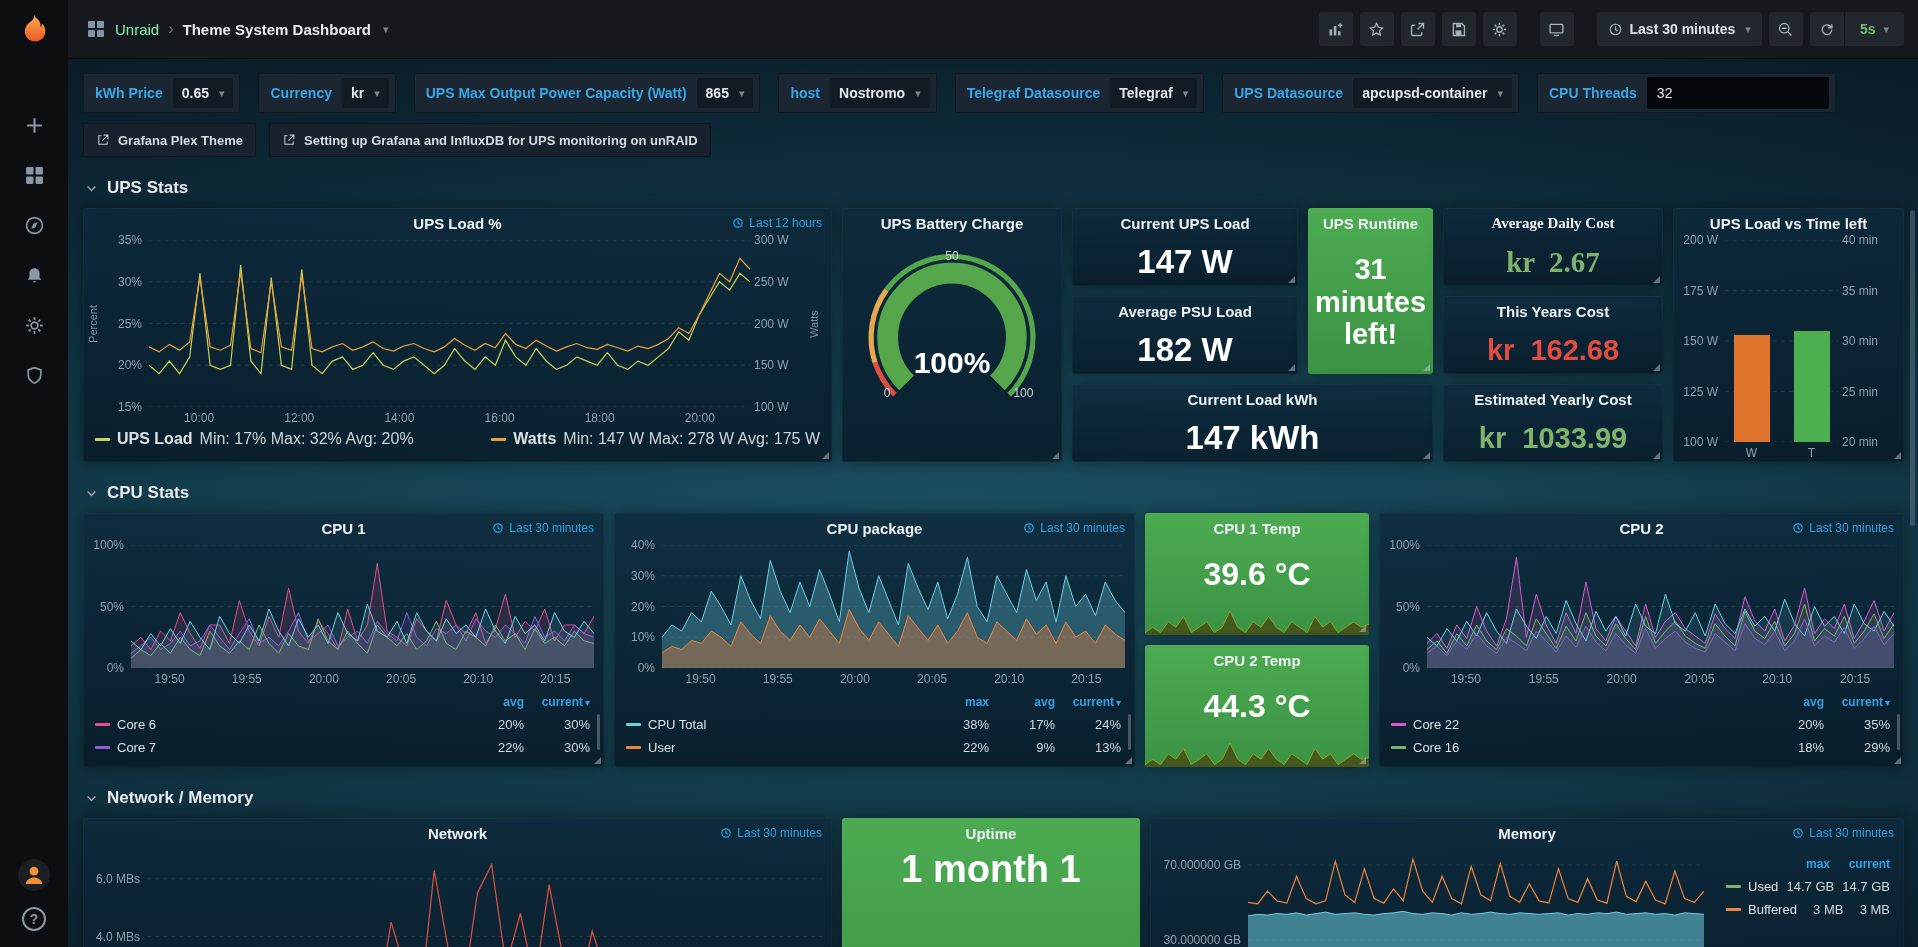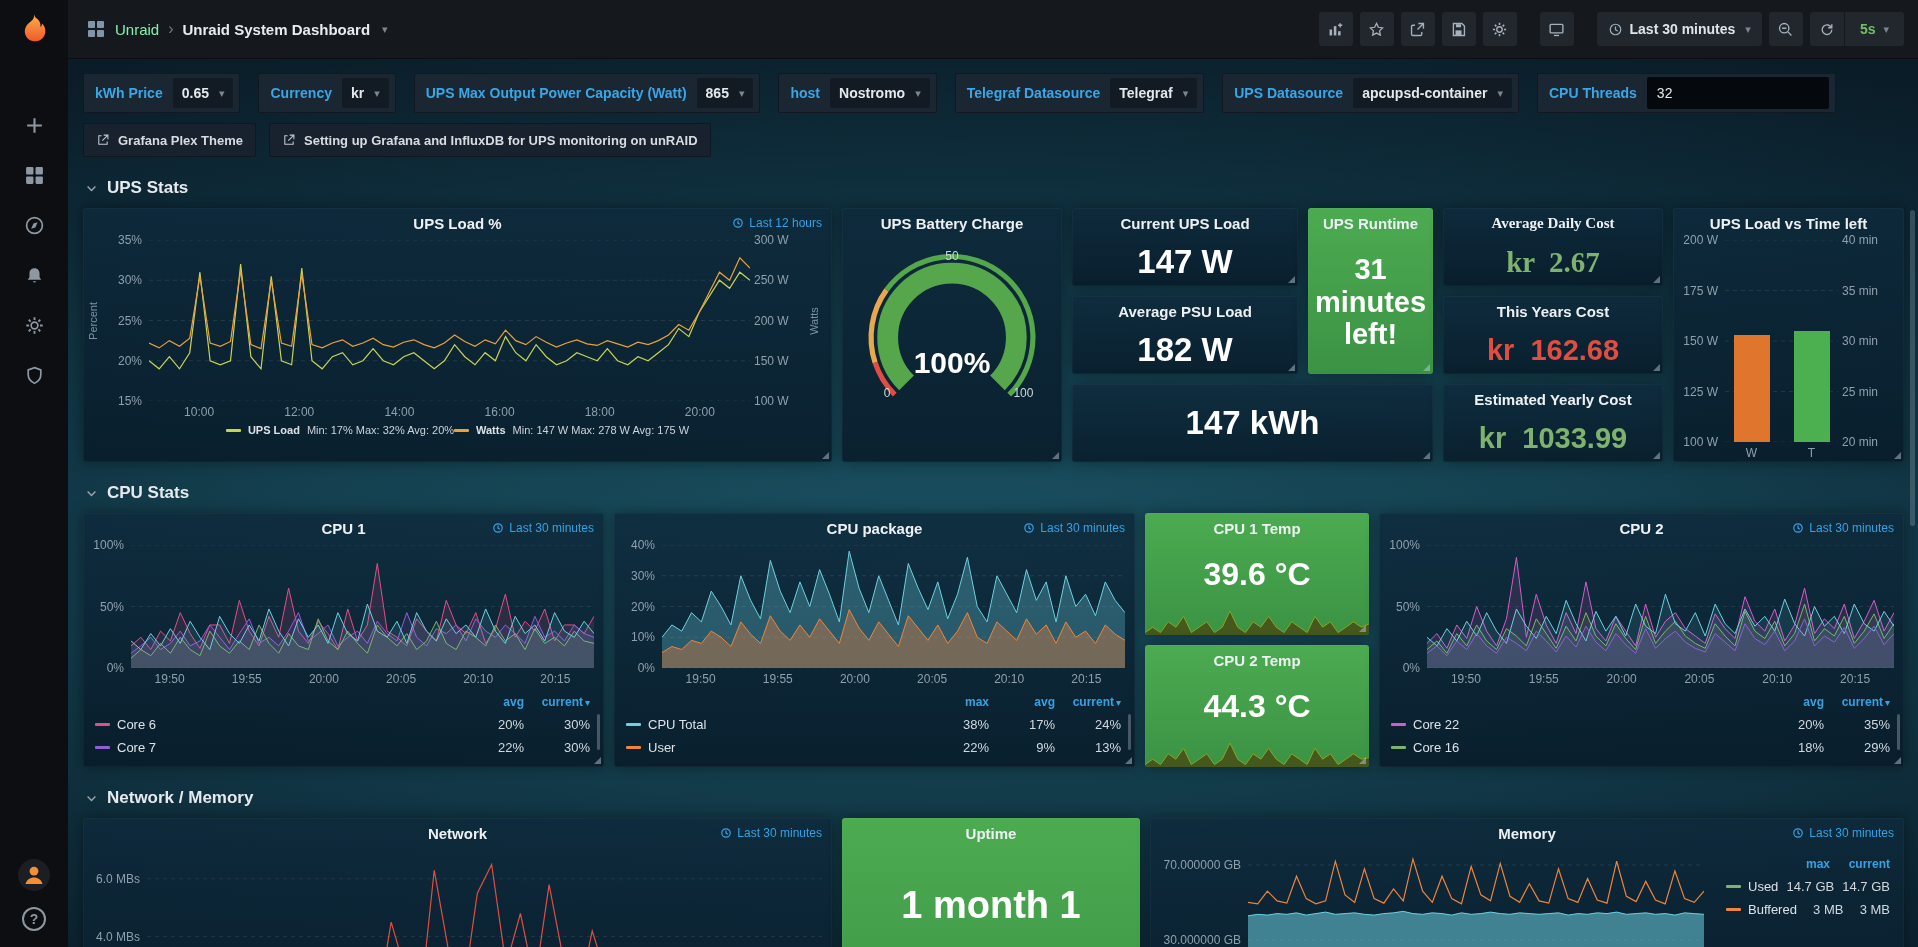--- a/index.html
+++ b/index.html
@@ -106,40 +106,40 @@
   .cg-lr .rot-l{grid-area:1/1;} .cg-lr .yl{grid-area:1/2;} .cg-lr .plot{grid-area:1/3;}
   .cg-lr .yr{grid-area:1/4;} .cg-lr .rot-r{grid-area:1/5;} .cg-lr .xticks{grid-area:2/3;}
   .cg-l .yl{grid-area:1/1;} .cg-l .plot{grid-area:1/2;} .cg-l .xticks{grid-area:2/2;}
   .bars{position:absolute;inset:0;display:flex;align-items:flex-end;justify-content:center;gap:24px;}
   .bar{width:36px;}
   .bar-x{justify-content:center;gap:24px;}
   .bar-x span{width:36px;text-align:center;}
 
   
   .dash{display:inline-block;width:15px;height:3px;border-radius:1px;flex:none;}
-  .ups-legend{flex:none;display:flex;justify-content:center;padding:3px 12px 26px;font-size:11px;color:#ccd4da;}
+  .ups-legend{flex:none;display:flex;justify-content:space-between;padding:3px 12px 14px;font-size:16px;color:#ccd4da;}
   .leg-item{display:flex;align-items:center;gap:7px;cursor:pointer;}
   .leg-name{font-weight:700;color:#dde2e7;}
   .legend-table{flex:none;position:relative;padding:2px 14px 8px 12px;}
   .lt-head,.lt-row{display:flex;align-items:center;height:23px;font-size:13px;}
   .lt-name{flex:1;display:flex;align-items:center;gap:7px;color:#dde2e7;}
   .lt-name a{color:inherit;text-decoration:none;cursor:pointer;}
   .lt-col{width:66px;text-align:right;color:#d2d9de;}
   .lt-col a{color:inherit;text-decoration:none;cursor:pointer;}
   .lt-head .lt-col{color:#33a2e5;font-size:12px;font-weight:600;}
   .sort-caret{font-style:normal;color:#33a2e5;font-size:10px;margin-left:2px;}
   .lt-scroll{position:absolute;right:4px;top:26px;width:3px;height:36px;background:rgba(255,255,255,.25);border-radius:2px;}
 
   
   .big-stat{flex:1;display:flex;align-items:center;justify-content:center;font-weight:700;color:#fff;
     font-size:33px;white-space:pre;}
   .money{font-size:29px;}
   .temp-stat{font-size:32px;}
   .runtime-stat{white-space:normal;font-size:29px;line-height:1.13;text-align:center;padding:0 8px 8px;}
-  .uptime-stat{flex:none;margin-top:36px;font-size:38px;text-align:center;white-space:nowrap;}
+  .uptime-stat{flex:none;font-size:38px;text-align:center;white-space:nowrap;}
   .spark{flex:none;height:30px;position:relative;overflow:hidden;border-radius:0 0 3px 3px;}
 
   
   .gauge-body{flex:1;position:relative;}
   .gauge-svg{position:absolute;left:50%;top:4px;transform:translateX(-50%);width:208px;height:166px;}
   .gauge-value{position:absolute;left:0;right:0;top:56%;transform:translateY(-50%);text-align:center;
     font-size:30px;font-weight:700;color:#fff;}
   .g-label{position:absolute;font-size:12px;color:#cfd6dc;}
   .g0{left:19%;top:66%;} .g50{left:0;right:0;text-align:center;top:5%;} .g100{right:13%;top:66%;}
 
@@ -222,21 +222,21 @@
       <span class="crumb-icon">
         <svg viewBox="0 0 20 20" fill="currentColor">
             <rect x="2" y="2" width="7" height="7" rx="1"></rect>
             <rect x="11" y="2" width="7" height="7" rx="1"></rect>
             <rect x="2" y="11" width="7" height="7" rx="1"></rect>
             <rect x="11" y="11" width="7" height="7" rx="1"></rect>
           </svg>
       </span>
       <a class="crumb-folder">Unraid</a>
       <span class="crumb-sep">›</span>
-      <a class="crumb-title">Unraid System Dashboard</a>
+      <a class="crumb-title">Theme System Dashboard</a>
       <i class="caret">▾</i>
     </div>
     <div class="nav-actions">
       <button class="nav-btn">
         <svg viewBox="0 0 20 20">
             <rect x="3" y="10" width="3" height="7" fill="currentColor"></rect>
             <rect x="8" y="6" width="3" height="11" fill="currentColor"></rect>
             <rect x="13" y="12" width="3" height="5" fill="currentColor"></rect>
             <path d="M15.5 2.5v5M13 5h5" stroke="currentColor" stroke-width="1.6" fill="none"></path>
           </svg>
@@ -483,20 +483,23 @@
             </section>
           </div>
           <section class="panel green" style="width:125px;flex:none;">
             <header class="p-title">
                 <span>UPS Runtime</span>
               </header>
             <div class="big-stat runtime-stat">31 minutes left!</div>
           </section>
         </div>
         <section class="panel" style="height:78px;">
+          <header class="p-title">
+              <span>Current Load kWh</span>
+            </header>
           <div class="big-stat">147 kWh</div>
         </section>
       </div>
 
       <div class="vcol" style="width:220px;flex:none;">
         <section class="panel" style="height:78px;font-family:Liberation Serif, serif;">
           <header class="p-title">
               <span>Average Daily Cost</span>
             </header>
           <div class="big-stat money" style="color: rgb(126, 178, 109);">kr  2.67</div>

